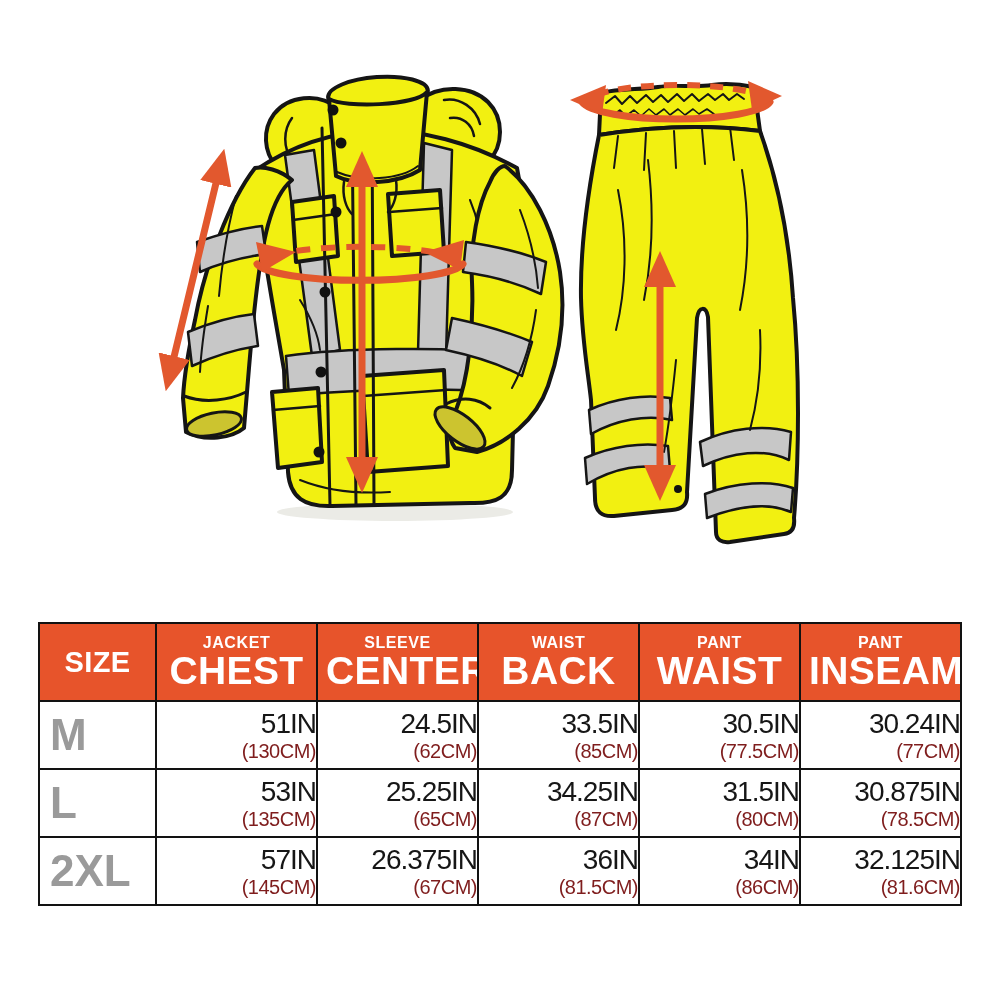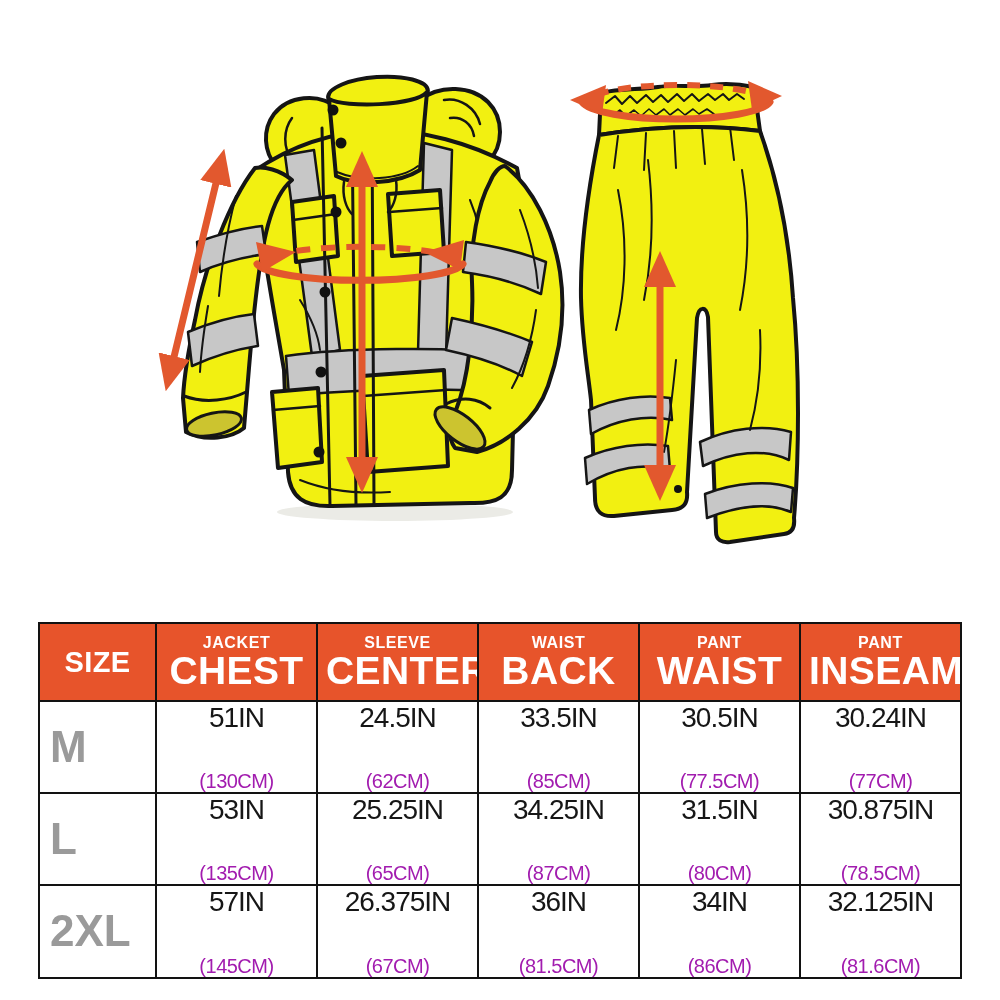--- a/index.html
+++ b/index.html
@@ -19,27 +19,27 @@
   col.c-size{width:117px;}
   table.chart th, table.chart td{border:2px solid #121212;overflow:hidden;}
   thead th{
     background:#E7542B;color:#ffffff;height:60px;
     text-align:center;vertical-align:middle;
     font-weight:bold;line-height:1.0;padding:8px;
   }
   .h1{display:block;font-size:16px;letter-spacing:.6px;}
   .h2{display:block;font-size:39px;letter-spacing:.4px;}
   th.size-h .h2{font-size:29px;}
-  tbody td{height:66px;text-align:center;vertical-align:middle;padding:0;background:#fff;}
+  tbody td{height:66px;text-align:right;vertical-align:middle;padding:0;background:#fff;}
   td.size{
     font-size:44px;font-weight:bold;color:#9a9a9a;
     text-align:left;padding-left:10px;letter-spacing:0px;line-height:1;
   }
   .in{font-size:28px;color:#161616;letter-spacing:-1px;line-height:1.15;}
-  .cm{font-size:20px;color:#a21caf;letter-spacing:-0.5px;line-height:1.1;margin-top:36px;}
+  .cm{font-size:20px;color:#7f1d1d;letter-spacing:-0.5px;line-height:1.1;}
 </style>
 </head>
 <body>
 
 <div class="stage">
 
   <svg class="art" width="1000" height="600" viewBox="0 0 1000 600">
     <defs>
       <marker id="ah" orient="auto-start-reverse" markerUnits="userSpaceOnUse" markerWidth="36" markerHeight="32" refX="5" refY="16">
         <path d="M0,0 L36,16 L0,32 Z" fill="#E2582E" stroke="none"></path>

